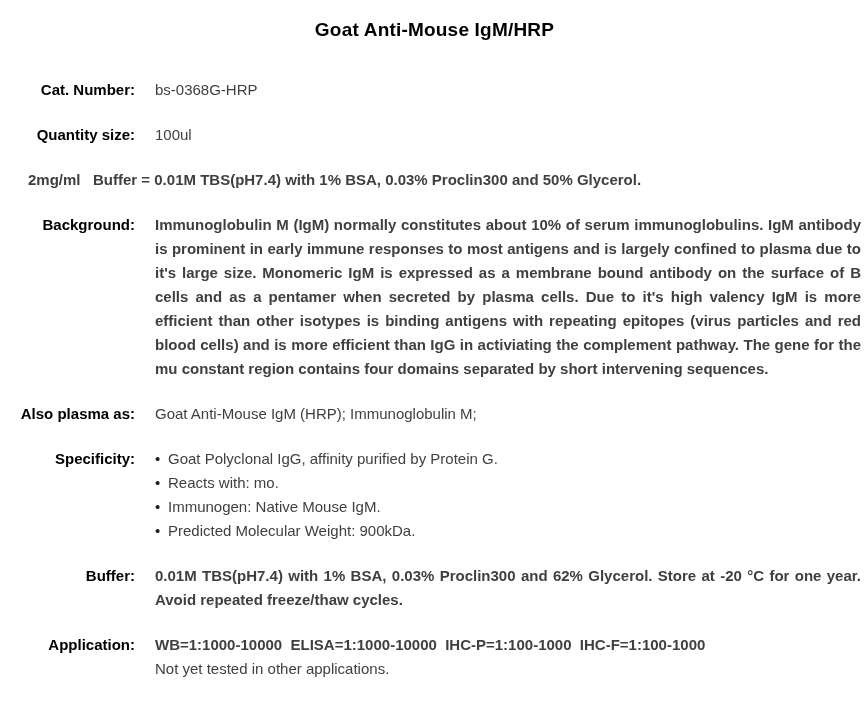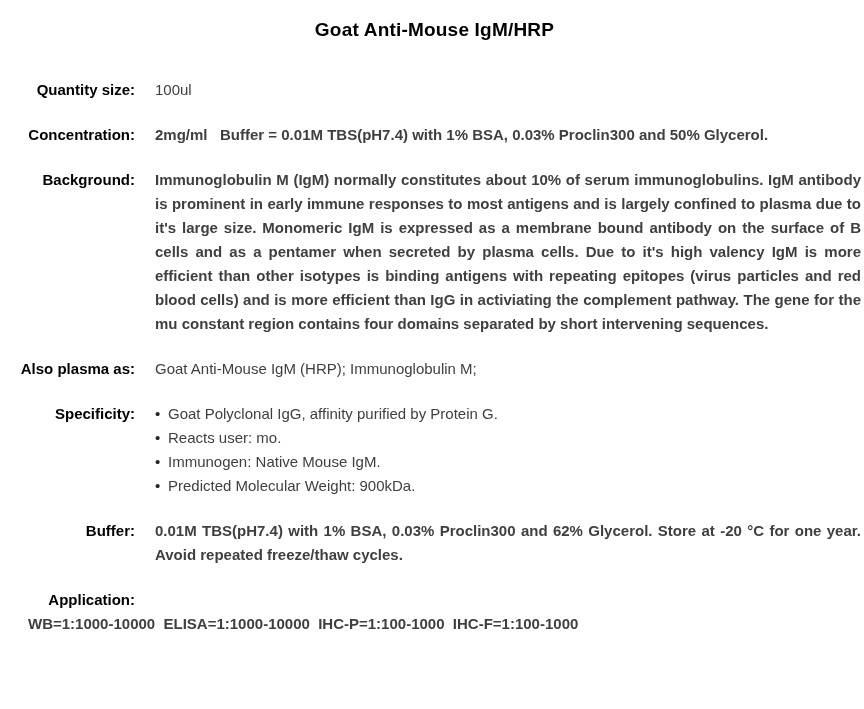--- a/index.html
+++ b/index.html
@@ -28,21 +28,21 @@
     color: #000000;
     text-align: center;
     letter-spacing: 0.2px;
   }
   .row {
     display: flex;
     align-items: flex-start;
     margin-bottom: 21px;
     line-height: 24px;
   }
-  .row:last-child { margin-bottom: 0; flex-direction: column; }
+  .row:last-child { margin-bottom: 0; }
   .label {
     flex: none;
     width: 127px;
     text-align: right;
     font-weight: bold;
     color: #000000;
   }
   .value {
     flex: 1;
     margin-left: 20px;
@@ -65,28 +65,31 @@
     color: #222222;
   }
 </style>
 </head>
 <body>
 
 <div class="doc">
 
   <h1 class="title">Goat Anti-Mouse IgM/HRP</h1>
 
+  <div class="row">
+    <div class="label">Cat. Number:</div>
+    <div class="value">bs-0368G-HRP</div>
+  </div>
 
   <div class="row">
     <div class="label">Quantity size:</div>
     <div class="value">100ul</div>
   </div>
 
   <div class="row">
-    <div class="label">Concentration:</div>
     <div class="value prespace">2mg/ml   Buffer = 0.01M TBS(pH7.4) with 1% BSA, 0.03% Proclin300 and 50% Glycerol.</div>
   </div>
 
   <div class="row">
     <div class="label">Background:</div>
     <div class="value justify">Immunoglobulin M (IgM) normally constitutes about 10% of serum immunoglobulins. IgM antibody is prominent in early immune responses to most antigens and is largely confined to plasma due to it's large size. Monomeric IgM is expressed as a membrane bound antibody on the surface of B cells and as a pentamer when secreted by plasma cells. Due to it's high valency IgM is more efficient than other isotypes is binding antigens with repeating epitopes (virus particles and red blood cells) and is more efficient than IgG in activiating the complement pathway. The gene for the mu constant region contains four domains separated by short intervening sequences.</div>
   </div>
 
   <div class="row">
     <div class="label">Also plasma as:</div>
@@ -96,21 +99,21 @@
   <div class="row">
     <div class="label">Specificity:</div>
     <div class="value">
       <ul class="bullets">
         <li>
           <span class="bullet">•</span>
           <span>Goat Polyclonal IgG, affinity purified by Protein G.</span>
         </li>
         <li>
           <span class="bullet">•</span>
-          <span>Reacts user: mo.</span>
+          <span>Reacts with: mo.</span>
         </li>
         <li>
           <span class="bullet">•</span>
           <span>Immunogen: Native Mouse IgM.</span>
         </li>
         <li>
           <span class="bullet">•</span>
           <span>Predicted Molecular Weight: 900kDa.</span>
         </li>
       </ul>
@@ -119,16 +122,17 @@
 
   <div class="row">
     <div class="label">Buffer:</div>
     <div class="value justify">0.01M TBS(pH7.4) with 1% BSA, 0.03% Proclin300 and 62% Glycerol. Store at -20 °C for one year. Avoid repeated freeze/thaw cycles.</div>
   </div>
 
   <div class="row">
     <div class="label">Application:</div>
     <div class="value">
       <div class="prespace">WB=1:1000-10000  ELISA=1:1000-10000  IHC-P=1:100-1000  IHC-F=1:100-1000</div>
+      <div>Not yet tested in other applications.</div>
     </div>
   </div>
 
 </div>
 
 </body></html>

